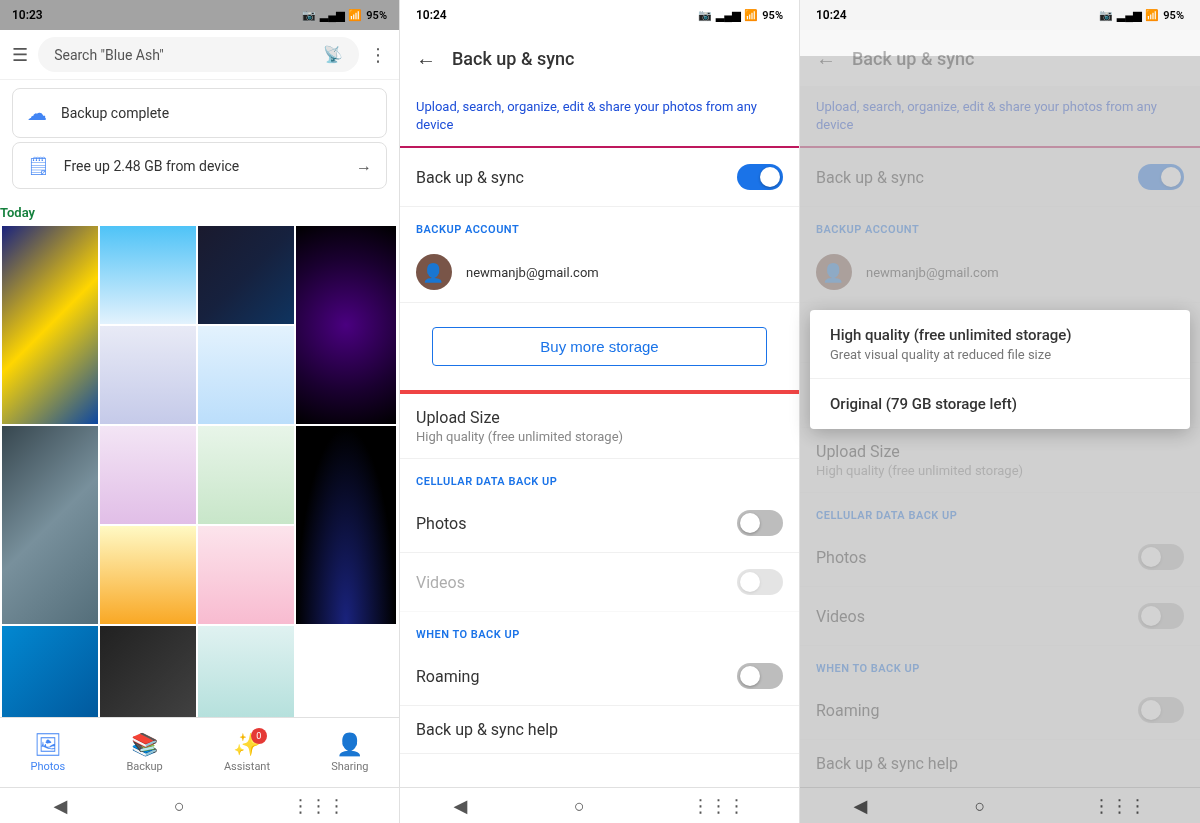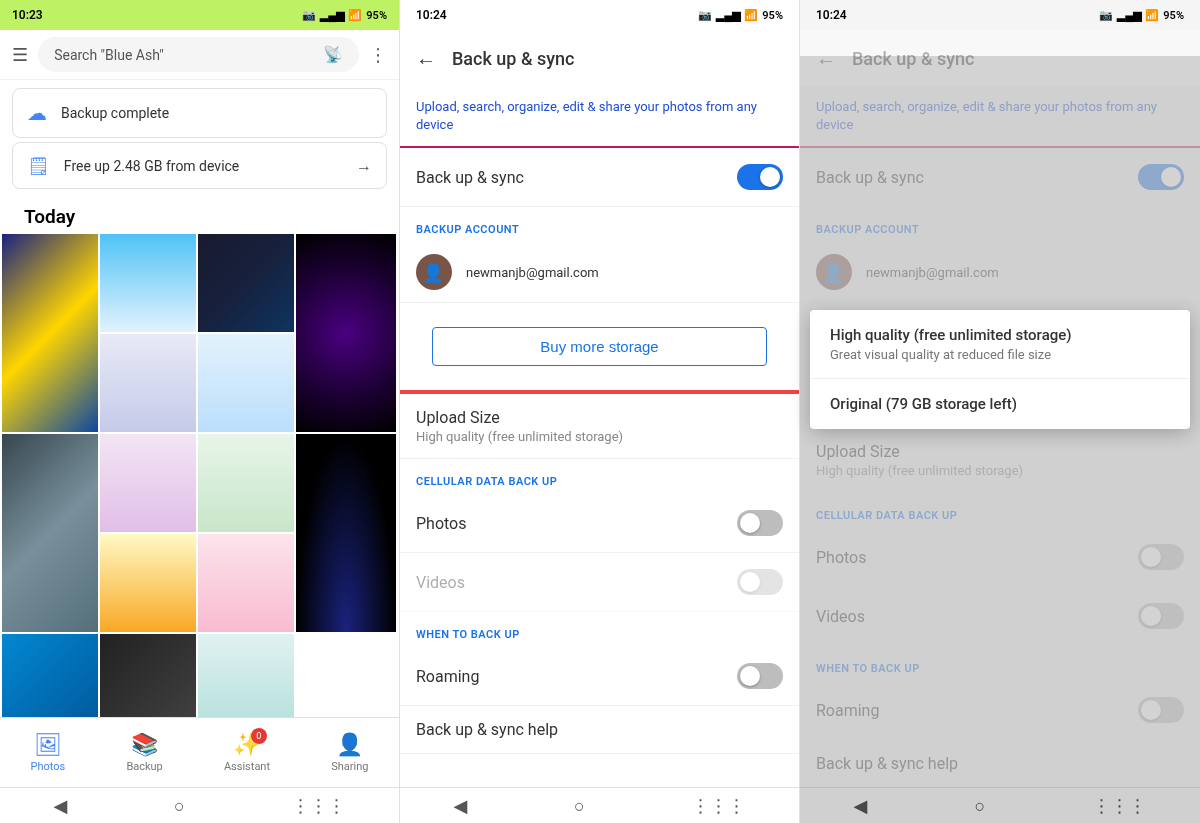--- a/index.html
+++ b/index.html
@@ -18,21 +18,21 @@
       width: 400px;
       height: 823px;
       background: #fff;
       display: flex;
       flex-direction: column;
       border-right: 1px solid #e0e0e0;
     }
 
     .status-bar {
       height: 30px;
-      background: #bef264;
+      background: #a3a3a3;
       display: flex;
       align-items: center;
       justify-content: space-between;
       padding: 0 12px;
       font-size: 12px;
       font-weight: 600;
       text-align: right;
     }
     .status-bar-right { display: flex; align-items: center; gap: 4px; font-size: 11px; }
 
@@ -76,24 +76,24 @@
       border-radius: 8px;
       gap: 14px;
       cursor: pointer;
     }
 
     .notif-icon { font-size: 20px; color: #4285f4; }
     .notif-text { font-size: 14px; color: #333; flex: 1; }
     .notif-arrow { font-size: 16px; color: #555; }
 
     .section-label {
-      padding: 8px 24px 4px;
-      font-size: 19px;
+      padding: 8px 0 4px;
+      font-size: 13px;
       font-weight: 600;
-      color: #000000;
+      color: #15803d;
     }
 
     .photo-grid {
       display: grid;
       grid-template-columns: 96px 96px 96px 100px;
       grid-template-rows: repeat(5, 98px);
       gap: 2px;
       padding: 2px 2px;
       flex: 1;
       overflow: hidden;

